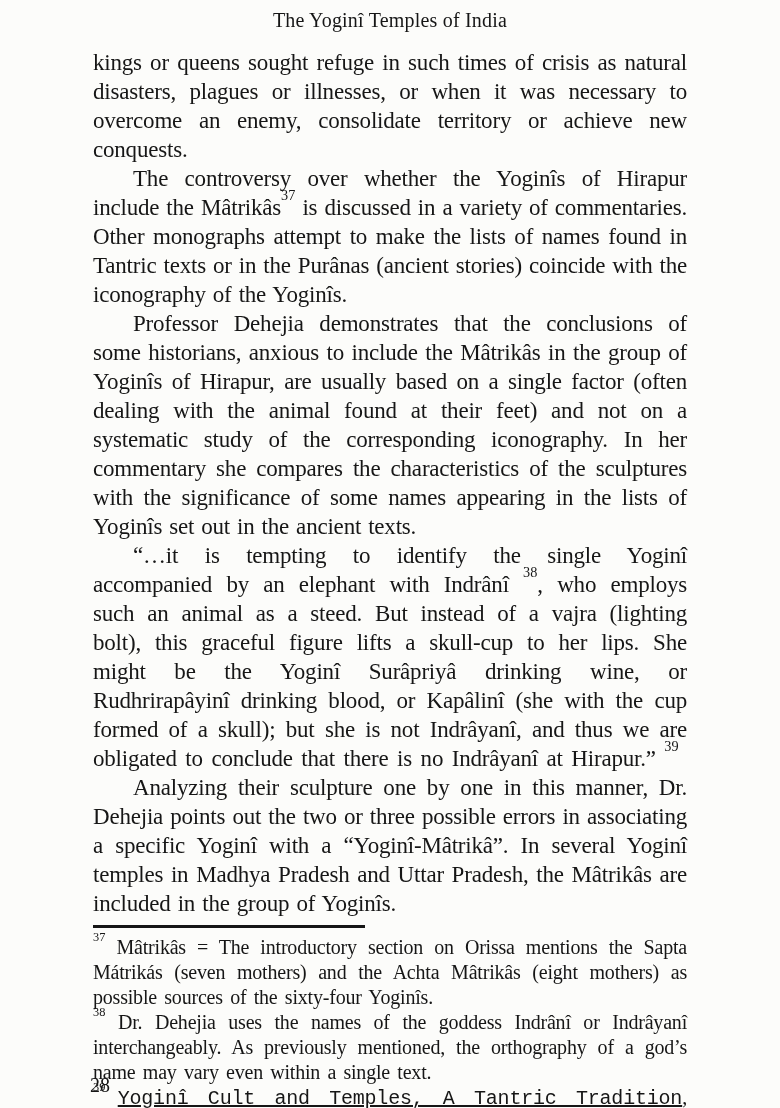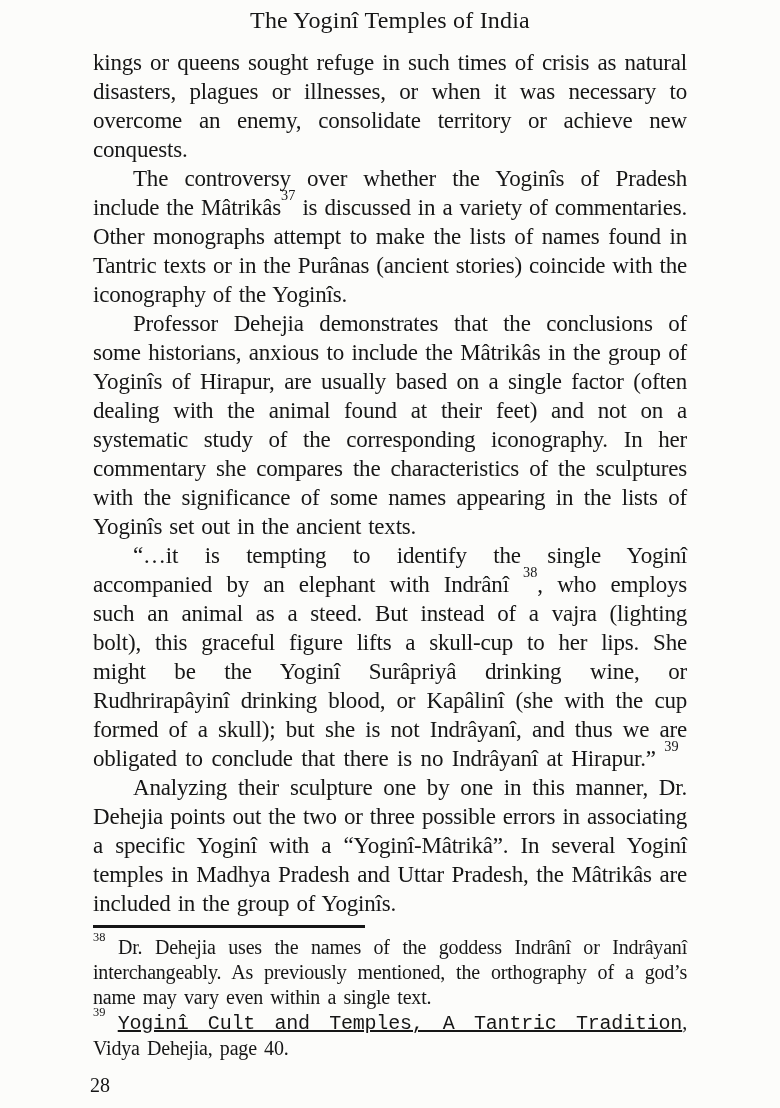--- a/index.html
+++ b/index.html
@@ -13,21 +13,21 @@
     height: 1108px;
     margin: 0 auto;
     background: #fcfcfa;
     color: #161616;
     font-family: "Liberation Serif", "DejaVu Serif", serif;
     overflow: hidden;
   }
   .running-head {
     margin-top: 7px;
     text-align: center;
-    font-size: 24px;
+    font-size: 20px;
     line-height: 26px;
     letter-spacing: 0.2px;
   }
   .content {
     margin-left: 93px;
     width: 594px;
     margin-top: 15px;
   }
   .para {
     margin: 0;
@@ -68,28 +68,29 @@
 </style>
 </head>
 <body>
 
 <div class="page">
   <div class="running-head">The Yoginî Temples of India</div>
 
   <div class="content">
     <div id="body-container">
         <p class="para"><span>kings or queens sought refuge in such times of crisis as natural disasters, plagues or illnesses, or when it was necessary to overcome an enemy, consolidate territory or achieve new conquests.</span></p>
-        <p class="para indent"><span>The controversy over whether the Yoginîs of Pradesh include the Mâtrikâs</span><sup class="fnref">37</sup><span> is discussed in a variety of commentaries. Other monographs attempt to make the lists of names found in Tantric texts or in the Purânas (ancient stories) coincide with the iconography of the Yoginîs.</span></p>
+        <p class="para indent"><span>The controversy over whether the Yoginîs of Hirapur include the Mâtrikâs</span><sup class="fnref">37</sup><span> is discussed in a variety of commentaries. Other monographs attempt to make the lists of names found in Tantric texts or in the Purânas (ancient stories) coincide with the iconography of the Yoginîs.</span></p>
         <p class="para indent"><span>Professor Dehejia demonstrates that the conclusions of some historians, anxious to include the Mâtrikâs in the group of Yoginîs of Hirapur, are usually based on a single factor (often dealing with the animal found at their feet) and not on a systematic study of the corresponding iconography. In her commentary she compares the characteristics of the sculptures with the significance of some names appearing in the lists of Yoginîs set out in the ancient texts.</span></p>
         <p class="para indent italic"><span>“…it is tempting to identify the single Yoginî accompanied by an elephant with Indrânî </span><sup class="fnref">38</sup><span>, who employs such an animal as a steed. But instead of a vajra (lighting bolt), this graceful figure lifts a skull-cup to her lips. She might be the Yoginî Surâpriyâ drinking wine, or Rudhrirapâyinî drinking blood, or Kapâlinî (she with the cup formed of a skull); but she is not Indrâyanî, and thus we are obligated to conclude that there is no Indrâyanî at Hirapur.” </span><sup class="fnref">39</sup></p>
         <p class="para indent"><span>Analyzing their sculpture one by one in this manner, Dr. Dehejia points out the two or three possible errors in associating a specific Yoginî with a “Yoginî-Mâtrikâ”. In several Yoginî temples in Madhya Pradesh and Uttar Pradesh, the Mâtrikâs are included in the group of Yoginîs.</span></p>
       </div>
 
     <div class="fn-rule"></div>
 
     <div class="footnotes" id="footnotes-container">
+        <p class="para"><sup class="fnref">37</sup><span> Mâtrikâs = The introductory section on Orissa mentions the Sapta Mátrikás (seven mothers) and the Achta Mâtrikâs (eight mothers) as possible sources of the sixty-four Yoginîs.</span></p>
         <p class="para"><sup class="fnref">38</sup><span> Dr. Dehejia uses the names of the goddess Indrânî or Indrâyanî interchangeably. As previously mentioned, the orthography of a god’s name may vary even within a single text.</span></p>
         <p class="para"><sup class="fnref">39</sup><span> </span><span class="u">Yoginî Cult and Temples, A Tantric Tradition</span><span>, Vidya Dehejia, page 40.</span></p>
       </div>
   </div>
 
   <div class="page-number">28</div>
 </div>
 
 </body></html>

